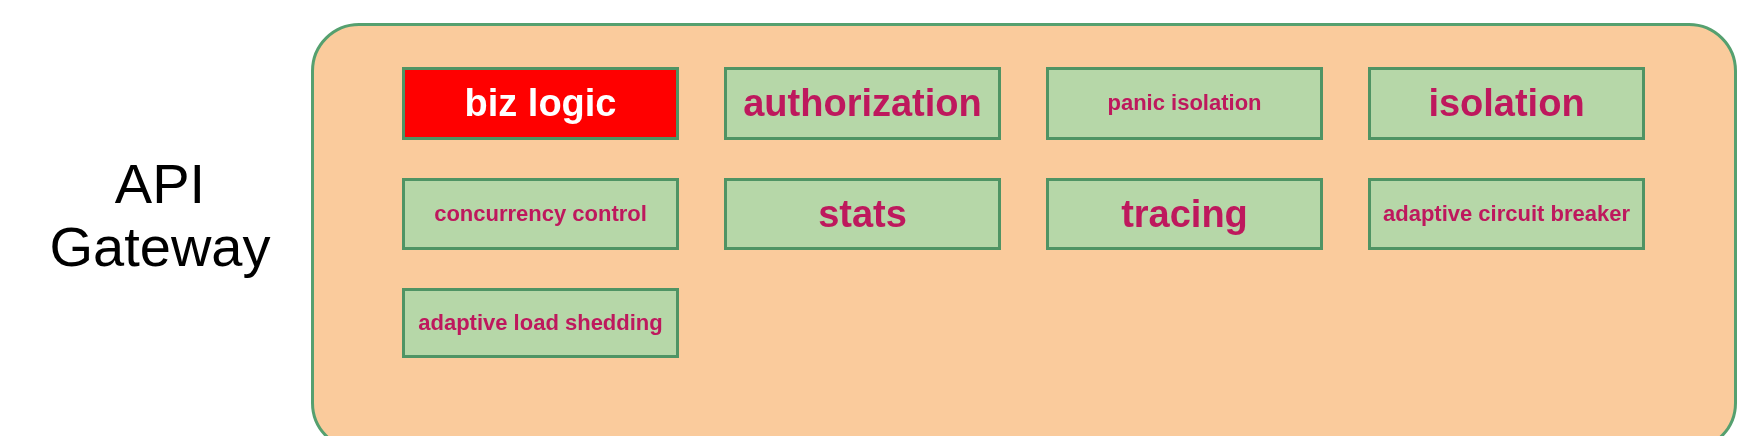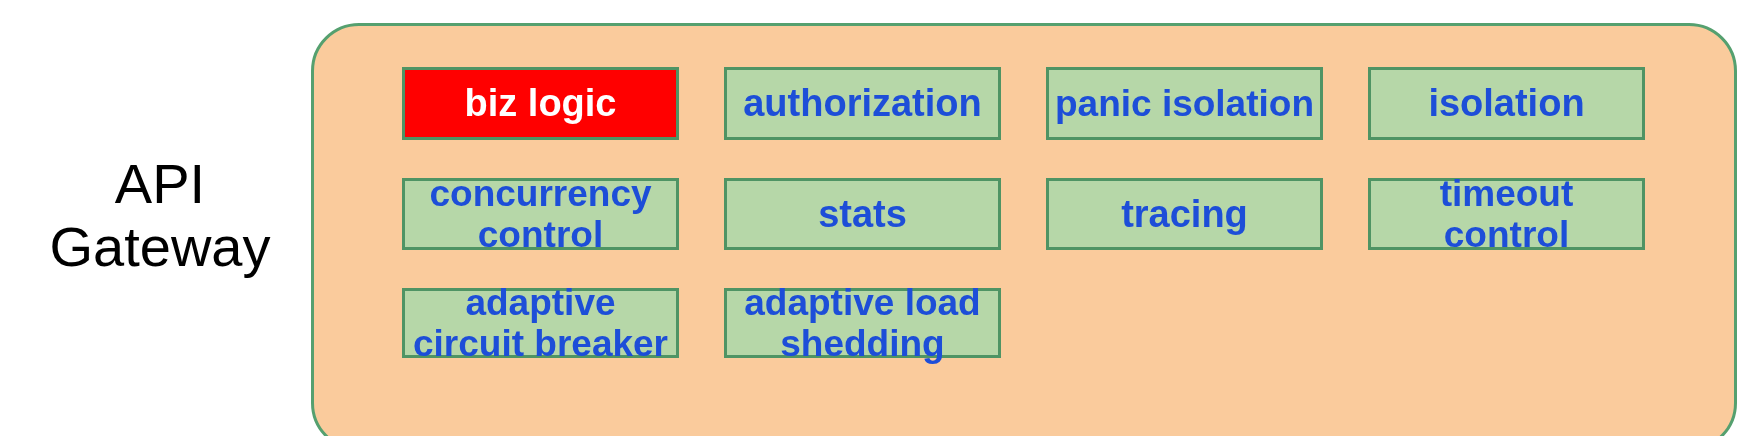--- a/index.html
+++ b/index.html
@@ -46,24 +46,24 @@
   .cell {
     box-sizing: border-box;
     background: #B6D7A8;
     border: 3px solid #4F9464;
     display: flex;
     align-items: center;
     justify-content: center;
     text-align: center;
     font-size: 38px;
     line-height: 1.12;
-    color: #1d4ed8;
+    color: #be185d;
     padding: 0 3px;
   }
-  .cell--sm { font-size: 37px; }
+  .cell--sm { font-size: 22px; }
   .cell--red {
     background: #FF0000;
     color: #ffffff;
   }
 </style>
 </head>
 <body>
 
 <div class="stage">
 
@@ -88,23 +88,20 @@
       <span>concurrency control</span>
     </div>
     <div class="cell">
       <span>stats</span>
     </div>
 
     <div class="cell">
       <span>tracing</span>
     </div>
     <div class="cell cell--sm">
-      <span>timeout control</span>
-    </div>
-    <div class="cell cell--sm">
       <span>adaptive circuit breaker</span>
     </div>
     <div class="cell cell--sm">
       <span>adaptive load shedding</span>
     </div>
 
   </div>
 </div>
 
 </body></html>

